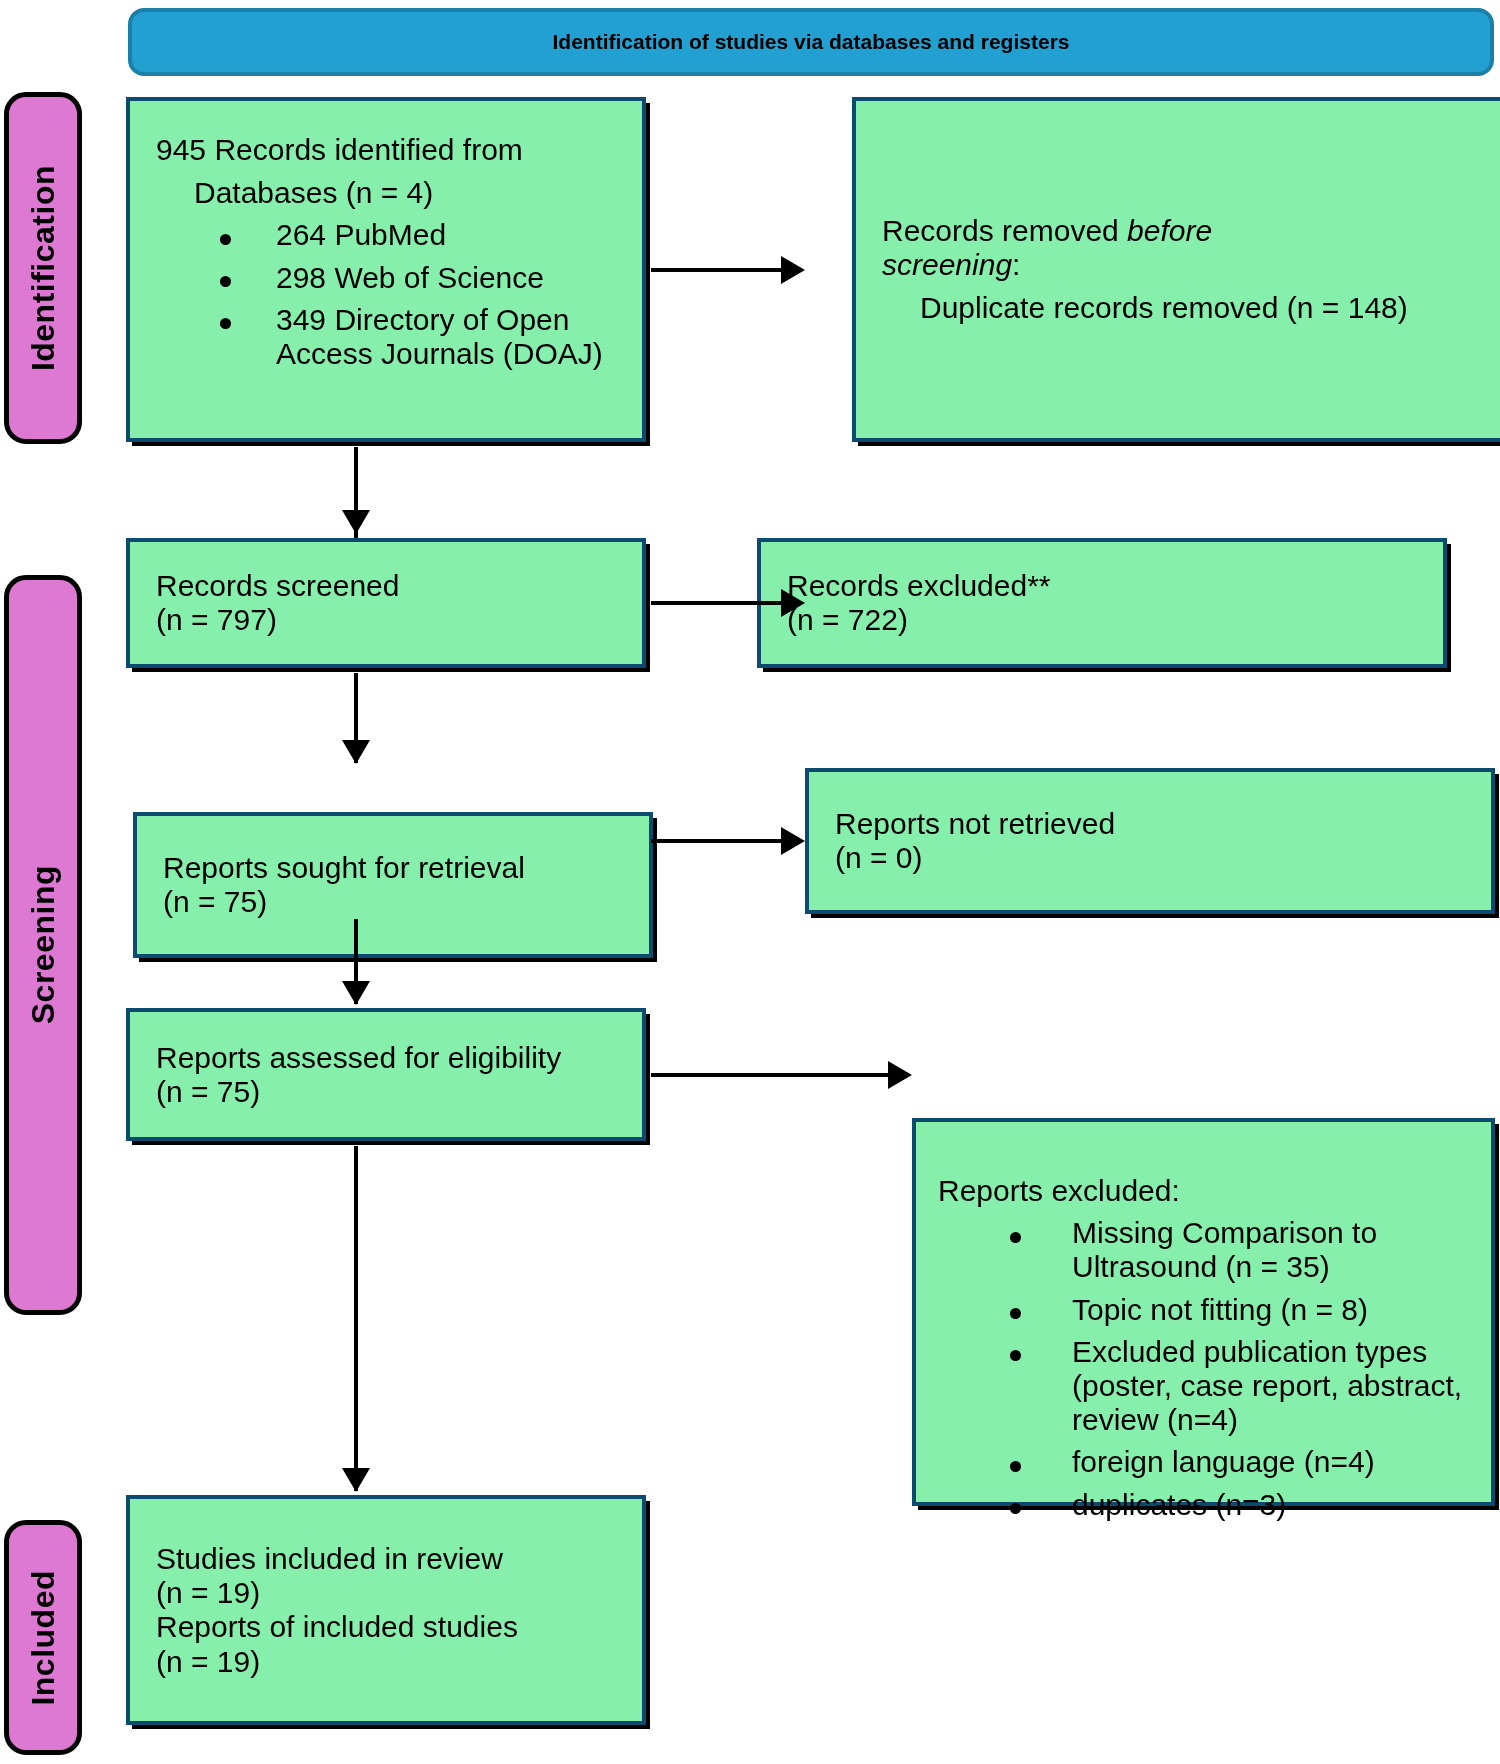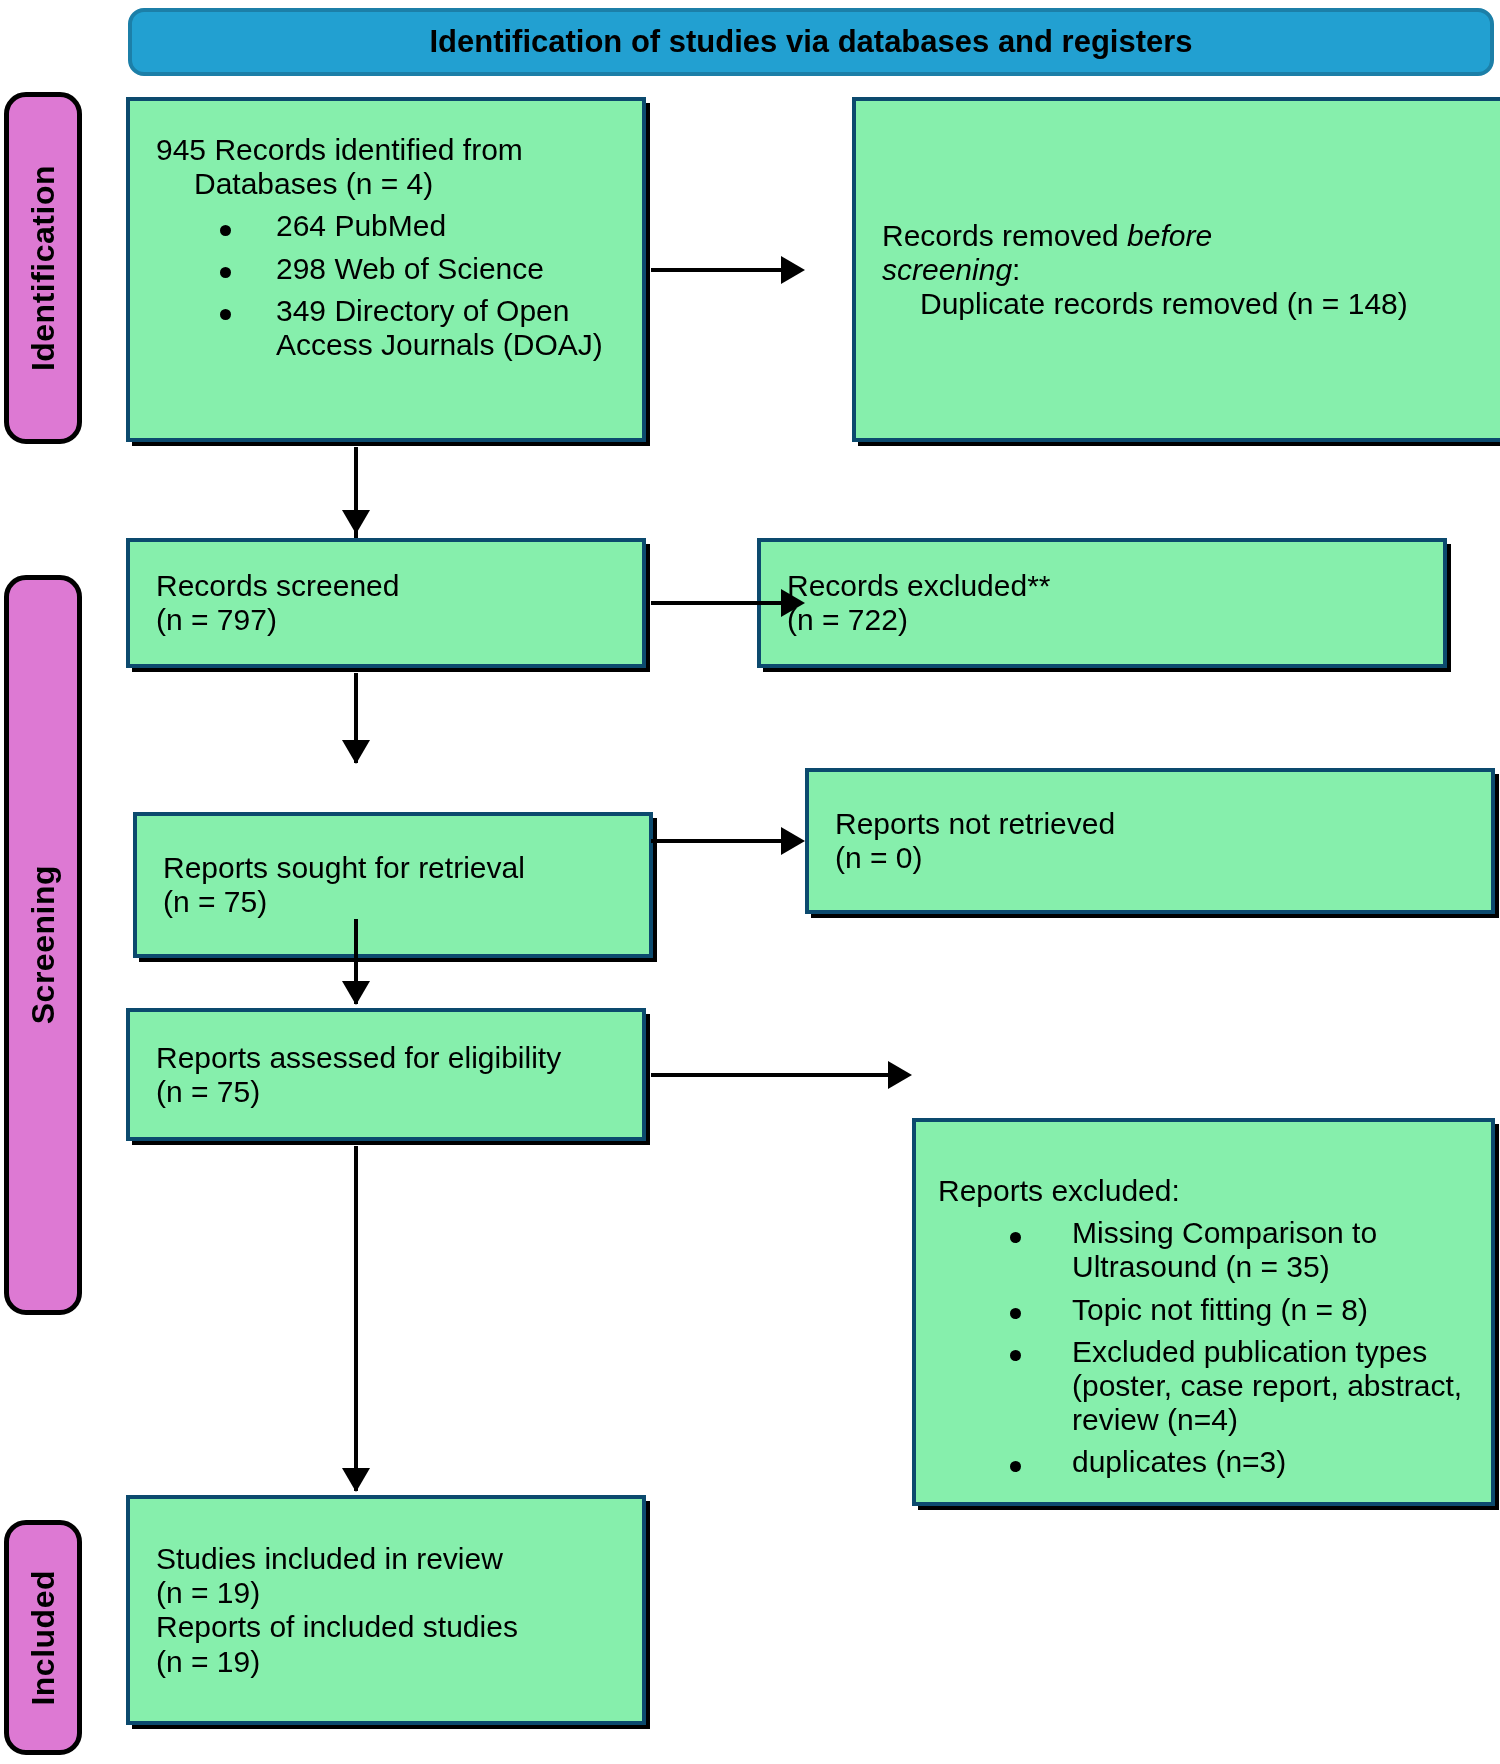--- a/index.html
+++ b/index.html
@@ -41,21 +41,21 @@
   .banner {
     position: absolute;
     background: #22A0D1;
     border: 4px solid #1C7FA8;
     border-radius: 16px;
     box-sizing: border-box;
     display: flex;
     align-items: center;
     justify-content: center;
     font-weight: bold;
-    font-size: 31px;
+    font-size: 21px;
     color: #000000;
   }
 
   
   .box {
     position: absolute;
     background: #86efac;
     border: 4px solid #0c4a6e;
     box-sizing: border-box;
     box-shadow: 5px 5px 0 -1px #000000;
@@ -77,20 +77,21 @@
     line-height: 1.14;
     white-space: pre-wrap;
   }
   .line .ital { font-style: italic; }
 
   
   .subline {
     font-size: 30px;
     line-height: 1.14;
     padding-left: 38px;
+    margin-top: 9px;
   }
 
   
   ul.bullets {
     margin: 0;
     padding: 0;
     list-style: none;
   }
   ul.bullets li {
     position: relative;
@@ -229,20 +230,21 @@
   </div>
 </div>
 
 <div class="box" style="left:912px; top:1118px; width:583px; height:388px;">
   <div class="box-inner top-aligned" style="left:22px; right:10px; top:52px;">
     <div class="line">Reports excluded:</div>
     <ul class="bullets wide">
       <li><span class="dot"></span><span>Missing Comparison to Ultrasound (n = 35)</span></li>
       <li><span class="dot"></span><span>Topic not fitting (n = 8)</span></li>
       <li><span class="dot"></span><span>Excluded publication types (poster, case report, abstract, review (n=4)</span></li>
+      <li><span class="dot"></span><span>foreign language (n=4)</span></li>
       <li><span class="dot"></span><span>duplicates (n=3)</span></li>
     </ul>
   </div>
 </div>
 
 <div class="hline" style="left:651px; top:1073px; width:237px;"></div>
 <div class="arrow-right" style="left:888px; top:1061px;"></div>
 
 <div class="vline" style="left:354px; top:1146px; height:345px;"></div>
 <div class="arrow-down" style="left:342px; top:1468px;"></div>

